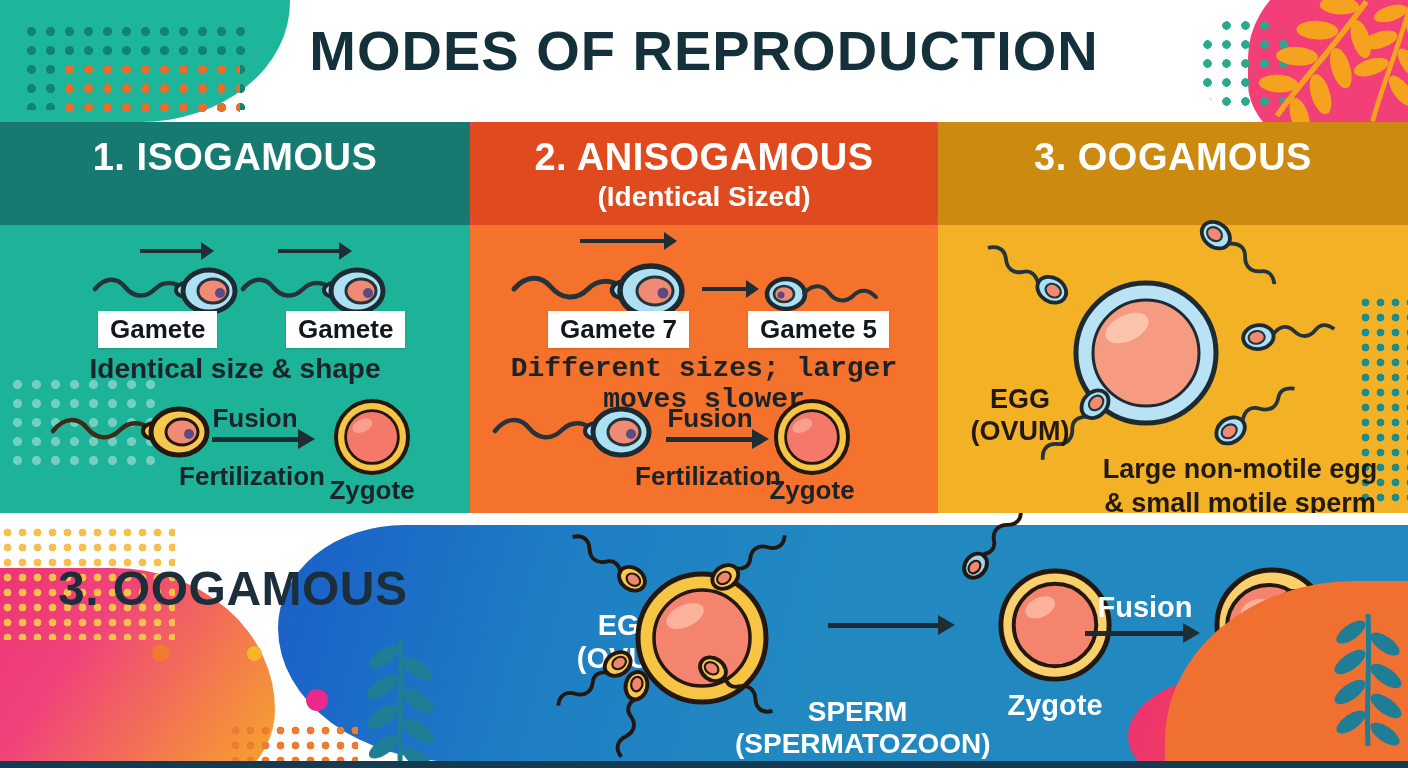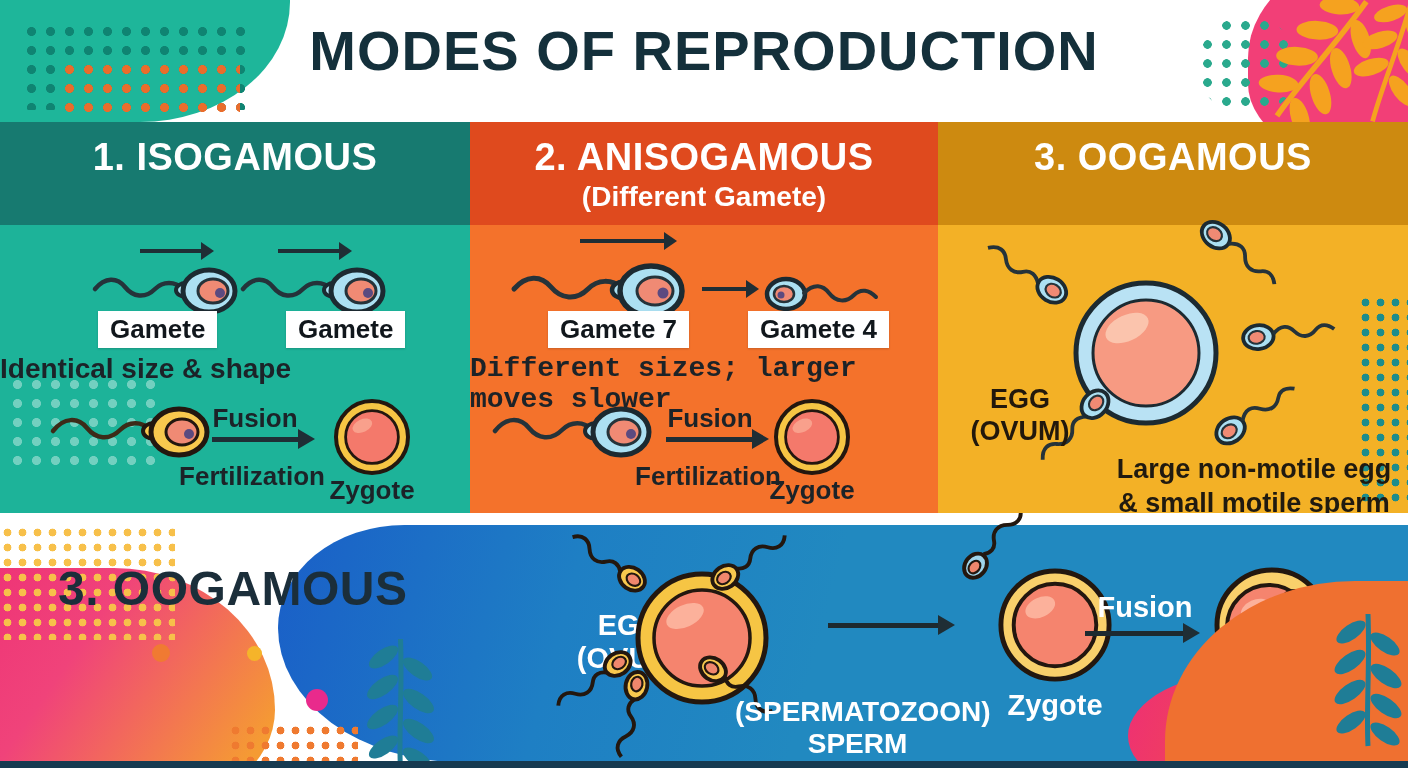--- a/index.html
+++ b/index.html
@@ -27,38 +27,38 @@
   .panels{position:absolute;left:0;top:122px;width:1408px;height:458px;}
   .panel{position:absolute;top:0;height:391px;overflow:hidden;}
   .p1{left:0;width:470px;}
   .p2{left:470px;width:468px;}
   .p3{left:938px;width:470px;}
   .panel-head{position:absolute;left:0;top:0;width:100%;height:103px;text-align:center;color:#fff;}
   .panel-head .t{margin-top:14px;font-size:38px;font-weight:800;letter-spacing:.5px;}
   .panel-head .s{margin-top:2px;font-size:28px;font-weight:700;}
   .panel-body{position:absolute;left:0;top:103px;width:100%;height:288px;}
   .p1 .panel-head{background:#177a70;} .p1 .panel-body{background:#1db399;}
-  .p2 .panel-head{background:#df4a1e;} .p2 .panel-body{background:#f4722b;}
+  .p2 .panel-head{background:#df4a1e;border-radius:10px;} .p2 .panel-body{background:#f4722b;}
   .p3 .panel-head{background:#cd8a10;} .p3 .panel-body{background:#f3b126;}
 
   .harrow{position:absolute;height:5px;background:#1f2e35;}
   .harrow::after{content:"";position:absolute;right:-15px;top:-8px;width:0;height:0;
      border-left:17px solid #1f2e35;border-top:10px solid transparent;border-bottom:10px solid transparent;}
   .harrow.sm{height:4px;}
   .harrow.sm::after{right:-12px;top:-7px;border-left:13px solid #1f2e35;
      border-top:9px solid transparent;border-bottom:9px solid transparent;}
 
   .tagbox{position:absolute;background:#ffffff;color:#11171c;font-size:26px;font-weight:800;
           padding:3px 12px;white-space:nowrap;box-shadow:0 1px 2px rgba(0,0,0,.18);}
-  .cap{position:absolute;width:100%;text-align:left;font-size:28px;font-weight:700;color:#1c2328;}
+  .cap{position:absolute;width:100%;text-align:center;font-size:28px;font-weight:700;color:#1c2328;}
   .flab{position:absolute;font-size:26px;font-weight:700;color:#1c2328;text-align:center;white-space:nowrap;}
   .wlab{position:absolute;color:#ffffff;font-weight:800;text-align:center;line-height:1.15;}
 
   .eggname{position:absolute;font-size:27px;font-weight:800;color:#22180c;text-align:center;line-height:1.2;}
-  .p3cap{position:absolute;left:166px;top:228px;width:300px;text-align:center;
+  .p3cap{position:absolute;left:152px;top:228px;width:300px;text-align:center;
          font-size:27px;font-weight:700;color:#201a10;line-height:1.25;}
 
   
   .band{position:absolute;left:0;top:513px;width:1408px;height:255px;background:#ffffff;overflow:hidden;}
   .band-blue{position:absolute;left:278px;top:12px;width:1130px;height:237px;
              background:linear-gradient(105deg,#1a5fc8 0%,#1e7fc4 26%,#2189c0 48%,#2189c0 100%);
              border-top-left-radius:160px 130px;border-bottom-left-radius:230px 170px;}
   .band-head{position:absolute;left:58px;top:48px;font-size:48px;font-weight:800;color:#1b2e3a;letter-spacing:.5px;}
   .blob-pinkorange{position:absolute;left:-55px;top:55px;width:330px;height:240px;
       background:linear-gradient(125deg,#ee2f75 0%,#f0437a 38%,#f59b33 88%);
@@ -165,21 +165,21 @@
             <ellipse cx="38" cy="36" rx="13" ry="8" fill="#f9a08c" transform="rotate(-25 38 36)"></ellipse>
           </svg>
         </div>
         <div class="flab" style="left:327px;top:250px;width:90px;">Zygote</div>
       </div>
     </div>
 
     <div class="panel p2">
       <div class="panel-head">
         <div class="t">2. ANISOGAMOUS</div>
-        <div class="s">(Different Gamete)</div>
+        <div class="s">(Identical Sized)</div>
       </div>
       <div class="panel-body">
 
         <div class="harrow sm" style="left:110px;top:14px;width:85px;"></div>
         <div class="abs" style="left:38px;top:26px;">
           <svg width="180" height="80" viewBox="0 0 180 80">
             <path d="M6 38C18 24 33 24 43 36C53 48 68 50 80 38C90 28 104 28 113 37" fill="none" stroke="#25333a" stroke-width="5" stroke-linecap="round"></path>
             <ellipse cx="116" cy="39" rx="12" ry="8.5" fill="#ace0f2" stroke="#1c2a31" stroke-width="4.5"></ellipse>
             <ellipse cx="143" cy="40" rx="31" ry="25" fill="#ace0f2" stroke="#1c2a31" stroke-width="5.5"></ellipse>
             <ellipse cx="147" cy="40" rx="18" ry="14" fill="#f08a74" stroke="#25333a" stroke-width="3"></ellipse>
@@ -190,21 +190,21 @@
 
         <div class="harrow sm" style="left:232px;top:62px;width:45px;"></div>
         <div class="abs" style="left:292px;top:46px;">
           <svg width="118" height="46" viewBox="0 0 118 46">
             <ellipse cx="24" cy="23" rx="19" ry="15" fill="#ace0f2" stroke="#1c2a31" stroke-width="4.5"></ellipse>
             <ellipse cx="22" cy="23" rx="10" ry="8" fill="#f08a74" stroke="#25333a" stroke-width="2.5"></ellipse>
             <circle cx="19" cy="24" r="3.5" fill="#5c4a80"></circle>
             <path d="M42 22C52 12 61 14 67 22C74 31 84 32 92 24C99 17 107 19 114 26" fill="none" stroke="#25333a" stroke-width="4" stroke-linecap="round"></path>
           </svg>
         </div>
-        <div class="tagbox" style="left:278px;top:86px;">Gamete 4</div>
+        <div class="tagbox" style="left:278px;top:86px;">Gamete 5</div>
         <div class="cap" style="top:128px;font-family:Liberation Mono, monospace;">Different sizes; larger moves slower</div>
 
         <div class="abs" style="left:20px;top:172px;">
           <svg width="165" height="70" viewBox="0 0 165 70">
             <path d="M5 34C16 20 30 20 39 31C48 42 61 44 72 33C81 24 94 24 102 33" fill="none" stroke="#25333a" stroke-width="4.5" stroke-linecap="round"></path>
             <ellipse cx="106" cy="34" rx="11" ry="8" fill="#ace0f2" stroke="#1c2a31" stroke-width="4"></ellipse>
             <ellipse cx="131" cy="35" rx="28" ry="23" fill="#ace0f2" stroke="#1c2a31" stroke-width="5"></ellipse>
             <ellipse cx="134" cy="35" rx="16" ry="13" fill="#f08a74" stroke="#25333a" stroke-width="3"></ellipse>
             <circle cx="141" cy="37" r="5" fill="#5c4a80"></circle>
           </svg>
@@ -351,22 +351,22 @@
       </svg>
     </div>
     <div class="abs" style="left:690px;top:150px;transform:rotate(215deg);">
       <svg width="95" height="38" viewBox="0 0 110 44">
         <path d="M4 22C12 12 22 14 28 22C35 31 45 31 52 23C58 16 66 17 72 23" fill="none" stroke="#23170f" stroke-width="4.5"></path>
         <ellipse cx="88" cy="22" rx="16" ry="12.5" fill="#f8c84e" stroke="#23170f" stroke-width="4.5"></ellipse>
         <ellipse cx="90" cy="22" rx="8.5" ry="6.5" fill="#f0876d" stroke="#23170f" stroke-width="2.5"></ellipse>
       </svg>
     </div>
     <div class="wlab" style="left:735px;top:183px;width:245px;font-size:28px;">
+      <div>SPERM</div>
       <div>(SPERMATOZOON)</div>
-      <div>SPERM</div>
     </div>
 
     <div class="harrow" style="left:828px;top:110px;width:112px;background:#1d2a30;"></div>
 
     <div class="abs" style="left:996px;top:53px;">
       <svg width="118" height="118" viewBox="0 0 120 120">
         <circle cx="60" cy="60" r="55" fill="#f9d06b" stroke="#23170f" stroke-width="5"></circle>
         <circle cx="60" cy="60" r="42" fill="#f5846e" stroke="#23170f" stroke-width="4"></circle>
         <ellipse cx="45" cy="42" rx="16" ry="10" fill="#fcb19b" transform="rotate(-25 45 42)"></ellipse>
       </svg>

